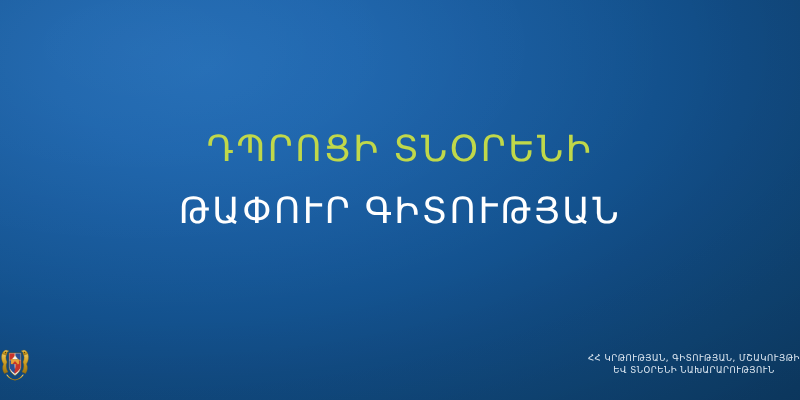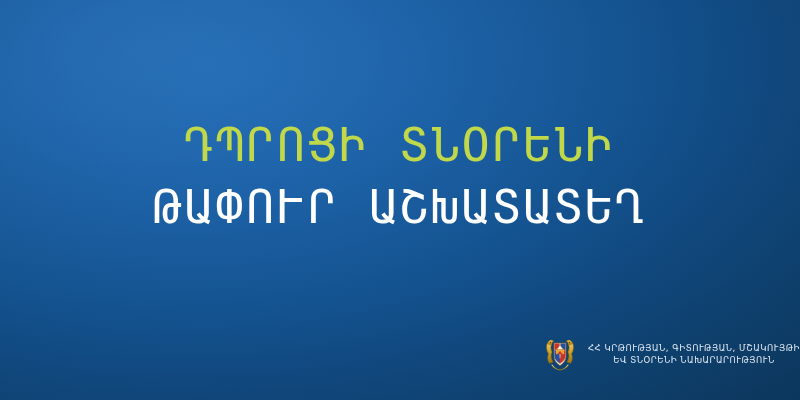--- a/index.html
+++ b/index.html
@@ -48,46 +48,46 @@
     position: absolute;
     left: 0;
     right: 0;
     top: 118px;
     text-align: center;
     z-index: 2;
   }
 
   .headline-line {
     display: block;
-    font-family: Liberation Mono, monospace;
+    font-family: Liberation Sans, sans-serif;
     font-weight: 400;
-    font-size: 47px;
+    font-size: 36px;
     line-height: 62px;
     letter-spacing: 2.5px;
     white-space: nowrap;
     text-align: center;
   }
 
   .headline-line.accent {
     color: #c0d84a;
   }
 
   .headline-line.light {
     color: #ffffff;
   }
 
   .footer {
     position: absolute;
     left: 0;
     right: 0;
-    bottom: 18px;
+    bottom: 8px;
     height: 56px;
     display: flex;
     align-items: center;
-    justify-content: flex-end;
+    justify-content: space-between;
     gap: 13px;
     z-index: 2;
   }
 
   .emblem {
     width: 30px;
     height: 37px;
     flex: 0 0 auto;
     display: block;
   }
@@ -108,21 +108,21 @@
     white-space: nowrap;
   }
 </style>
 </head>
 <body>
 
 <div class="banner">
 
   <div class="headline">
     <span class="headline-line accent">ԴՊՐՈՑԻ ՏՆՕՐԵՆԻ</span>
-    <span class="headline-line light">ԹԱՓՈՒՐ ԱՇԽԱՏԱՏԵՂ</span>
+    <span class="headline-line light">ԹԱՓՈՒՐ ԳԻՏՈՒԹՅԱՆ</span>
   </div>
 
   <div class="footer">
 
     <svg class="emblem" viewBox="0 0 60 74" aria-hidden="true">
       <defs>
         <linearGradient id="goldGrad" x1="0" y1="0" x2="0" y2="1">
           <stop offset="0%" stop-color="#f3d274"></stop>
           <stop offset="45%" stop-color="#d4a426"></stop>
           <stop offset="100%" stop-color="#9a7210"></stop>

